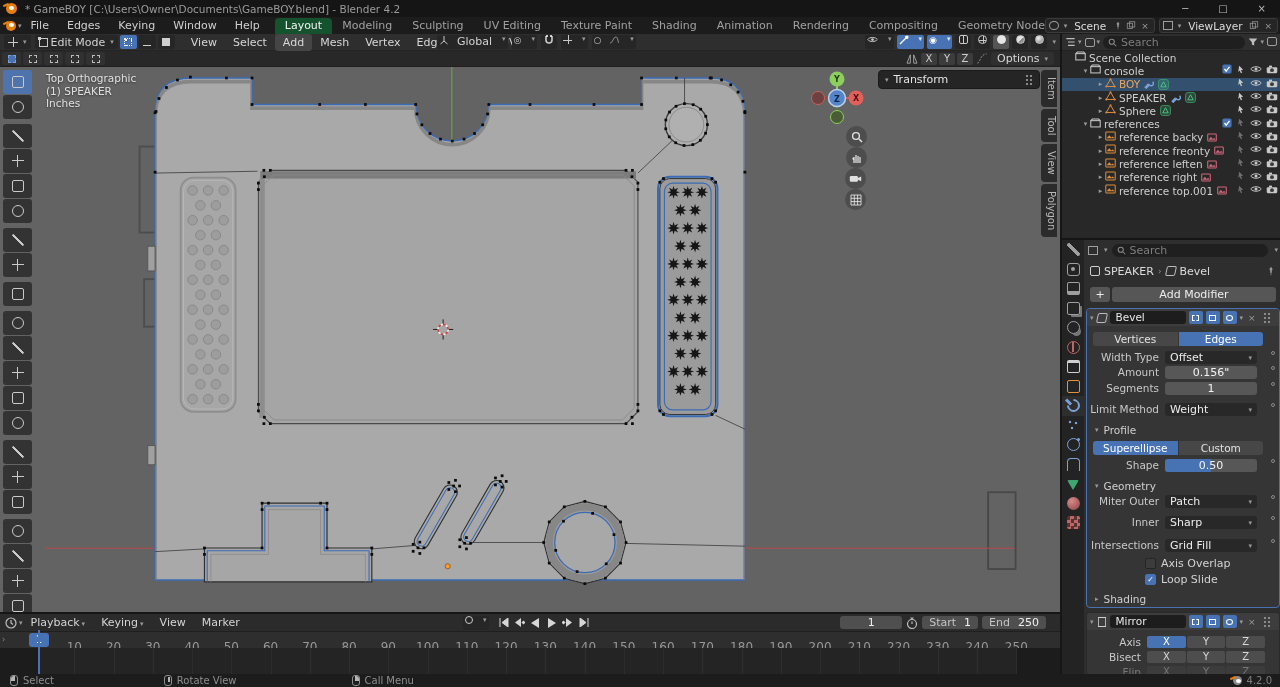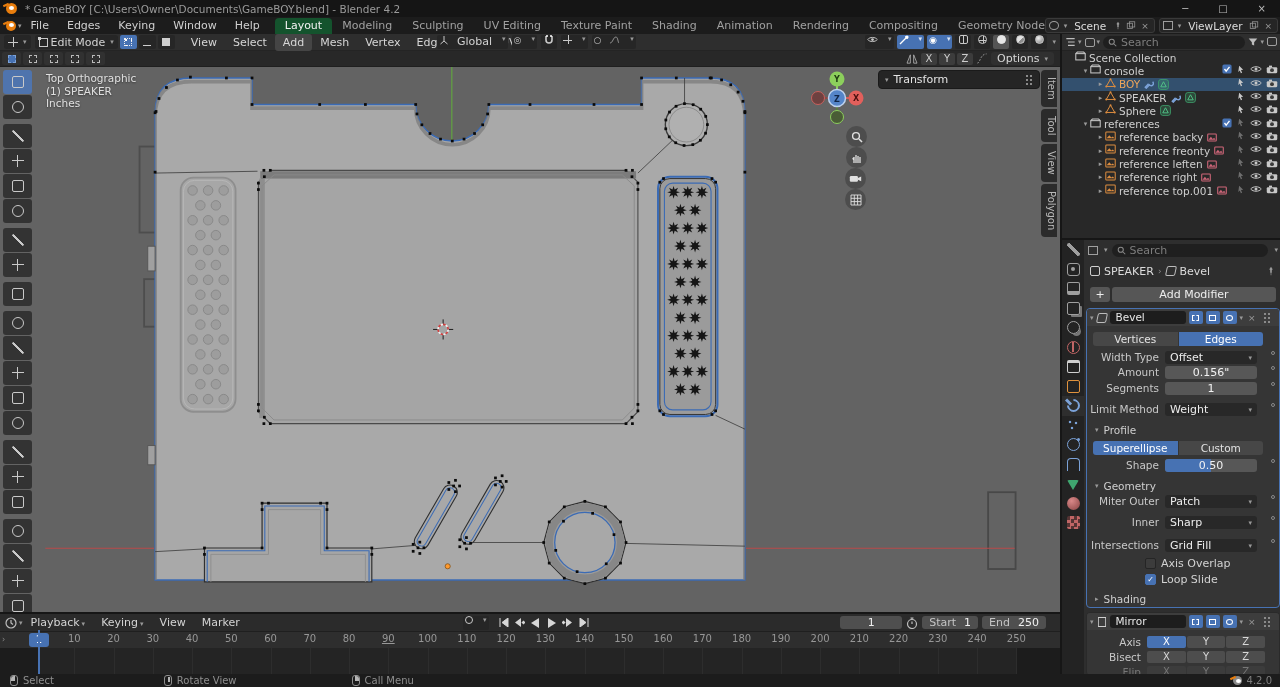--- a/index.html
+++ b/index.html
@@ -130,21 +130,21 @@
 .side-tab{width:16px;background:#2b2b2b;color:#b9b9b9;border-radius:4px 0 0 4px;writing-mode:vertical-rl;text-align:center;padding:7px 0;font-size:10px}
 
 #timeline{position:absolute;left:0;top:612px;width:1060px;height:62px;background:#262626;border-top:2px solid #161616}
 #tl-header{height:18px;background:#2b2b2b;display:flex;align-items:center;border-bottom:1px solid #1f1f1f;position:relative}
 .tl-menu{padding:0 8px;color:#d4d4d4}
 #tl-transport{position:absolute;left:463px;display:flex;align-items:center;gap:2px}
 .tbtn{width:14px;height:13px;display:flex;align-items:center;justify-content:center}
 #tl-fields{position:absolute;right:14px;display:flex;align-items:center;gap:4px}
 .tl-field{background:#4f4f4f;border-radius:3px;height:13px;display:flex;align-items:center;padding:0 7px;gap:8px;color:#f0f0f0}
 #tl-ruler{position:absolute;left:0;top:18px;width:1060px;height:16px;background:#2e2e2e}
-.tick-num{position:absolute;top:1px;color:#979797;font-size:10px;transform:translateX(-50%)}
+.tick-num{position:absolute;top:8px;color:#979797;font-size:12px;transform:translateX(-50%)}
 #cur-frame-box{position:absolute;top:1px;width:20px;height:14px;background:#4772b3;border-radius:3px;color:#fff;text-align:center;line-height:14px;font-size:10px;transform:translateX(-50%)}
 #tl-track{position:absolute;left:0;top:34px;width:1060px;height:28px;background:#242424}
 .gridline{position:absolute;top:0;bottom:0;width:1px;background:#2d2d2d}
 #range-dim-l,#range-dim-r{position:absolute;top:0;bottom:0;background:rgba(20,20,20,.45)}
 #playhead{position:absolute;top:16px;width:2px;height:46px;background:#4772b3}
 
 #statusbar{position:absolute;left:0;top:674px;width:1280px;height:13px;background:#1c1c1c;display:flex;align-items:center;color:#8f8f8f;font-size:10px}
 .mouse{width:8px;height:11px;border:1px solid #8f8f8f;border-radius:3px;position:relative;margin:0 5px 0 10px}
 .mouse i{position:absolute;background:#b5b5b5}
 .mouse.l i{left:0;top:0;width:4px;height:5px;border-radius:3px 0 0 0}

